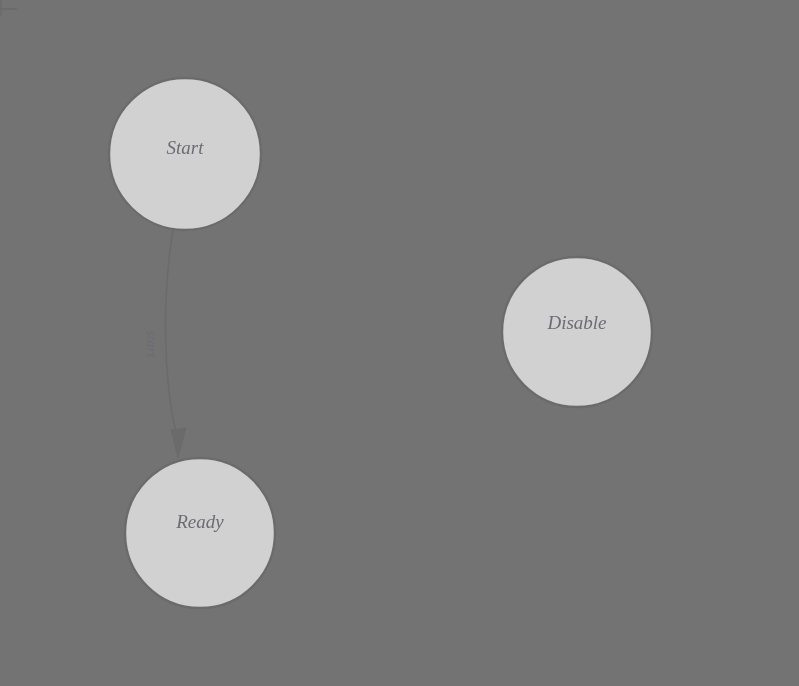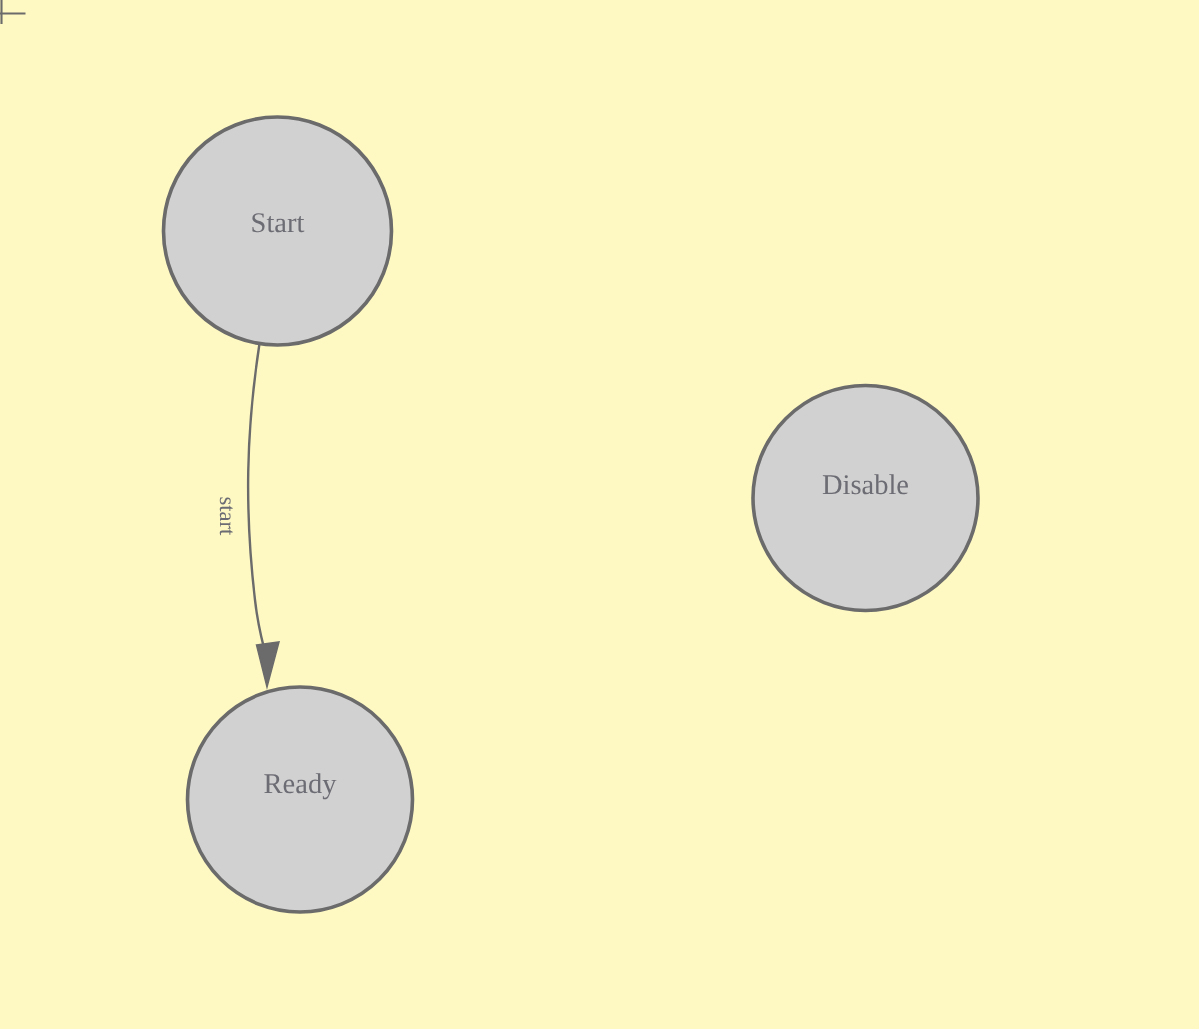--- a/index.html
+++ b/index.html
@@ -57,21 +57,21 @@
   }
   .corner-mark {
     fill: none;
     stroke: #6b6b6b;
     stroke-width: 1.4;
   }
 </style>
 </head>
 <body>
 
-<div id="canvas" style="width: 799px; height: 686px; background: #fef9c3;">
+<div id="canvas" style="width: 799px; height: 686px; background: #737373; font-style: italic;">
   <svg id="diagram-svg" viewBox="0 0 799 686" xmlns="http://www.w3.org/2000/svg">
 
     <path class="corner-mark" d="M 1,0 L 1,16 M 0,9 L 17,9"></path>
 
     <g>
       <path class="edge-path" d="M 173,229 C 164,288 163,340 170,400 C 172,418 175,428 177,436"></path>
       <polygon class="edge-arrowhead" points="171,430 186,428 178,458"></polygon>
       <text class="edge-label" x="150" y="344" transform="rotate(90 150 344)">start</text>
     </g>
 

